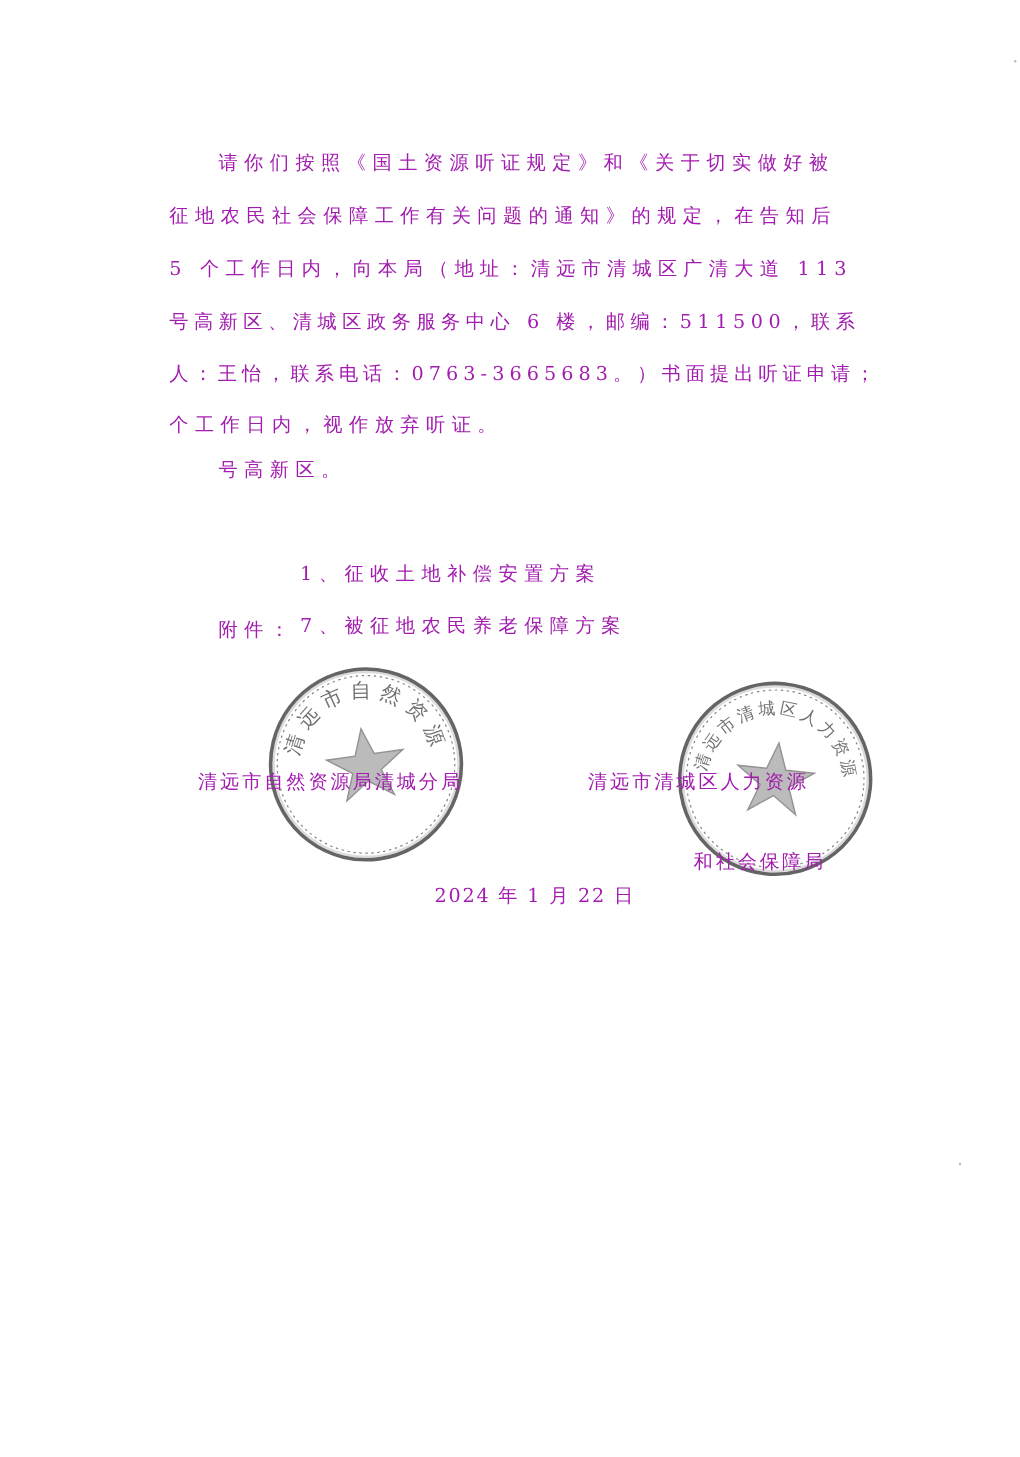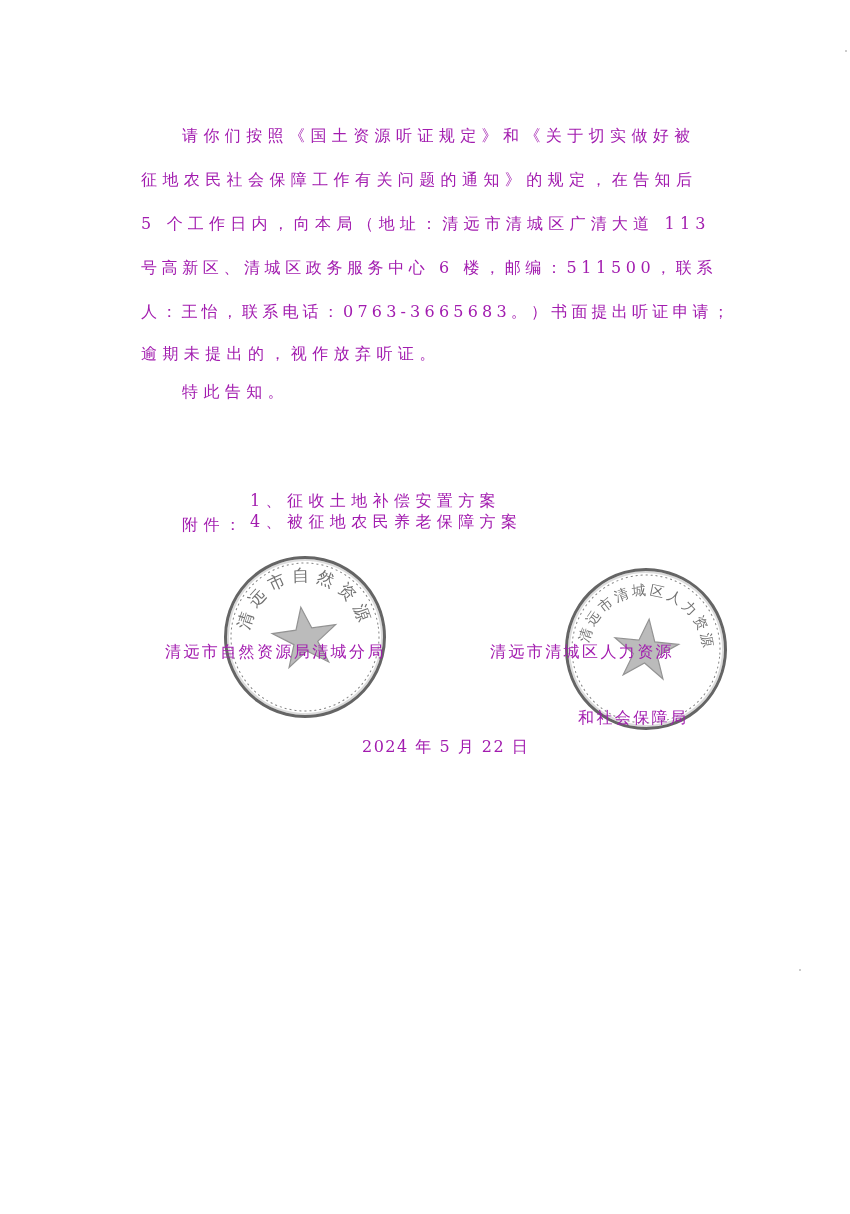--- a/index.html
+++ b/index.html
@@ -47,27 +47,27 @@
 </head>
 <body>
 
 <div class="page">
 
   <div class="line" style="left:182px; top:122px;">请你们按照《国土资源听证规定》和《关于切实做好被</div>
   <div class="line" style="left:141px; top:166px;">征地农民社会保障工作有关问题的通知》的规定，在告知后</div>
   <div class="line" style="left:141px; top:210px; letter-spacing:5.2px;">5 个工作日内，向本局（地址：清远市清城区广清大道 113</div>
   <div class="line" style="left:141px; top:254px; letter-spacing:4.6px;">号高新区、清城区政务服务中心 6 楼，邮编：511500，联系</div>
   <div class="line" style="left:141px; top:298px; letter-spacing:4.2px;">人：王怡，联系电话：0763-3665683。）书面提出听证申请；</div>
-  <div class="line" style="left:141px; top:340px;">逾期未提出的，视作放弃听证。</div>
+  <div class="line" style="left:141px; top:340px;">个工作日内，视作放弃听证。</div>
 
-  <div class="line" style="left:182px; top:378px;">特此告知。</div>
+  <div class="line" style="left:182px; top:378px;">号高新区。</div>
 
   <div class="line" style="left:182px; top:464px;margin-top:47px;">附件：</div>
-  <div class="line" style="left:250px; top:464px;margin-top:23px;">1、征收土地补偿安置方案</div>
-  <div class="line" style="left:250px; top:508px;">4、被征地农民养老保障方案</div>
+  <div class="line" style="left:250px; top:464px;">1、征收土地补偿安置方案</div>
+  <div class="line" style="left:250px; top:508px;">7、被征地农民养老保障方案</div>
 
   <div class="seal" style="left:224px; top:556px; width:156px; height:156px; transform:rotate(-8deg);">
     <svg width="156" height="156" viewBox="0 0 156 156">
       <circle cx="78" cy="78" r="74" fill="none" stroke="#555" stroke-width="1" stroke-dasharray="2 3"></circle>
       <polygon points="78,48 86,70 110,70 90,84 98,106 78,92 58,106 66,84 46,70 70,70" fill="#8a8a8a" stroke="#444" stroke-width="1.2" opacity="0.8"></polygon>
       <defs>
         <path id="arc1" d="M 22 78 A 56 56 0 1 1 134 78"></path>
       </defs>
       <text font-size="17" fill="#3a3a3a" font-family="DejaVu Serif, serif" letter-spacing="6">
         <textPath href="#arc1" startOffset="8%">清远市自然资源局清城分局</textPath>
@@ -85,17 +85,17 @@
       <text font-size="14" fill="#3a3a3a" font-family="DejaVu Serif, serif" letter-spacing="3">
         <textPath href="#arc2" startOffset="2%">清远市清城区人力资源和社会保障局</textPath>
       </text>
     </svg>
   </div>
 
   <div class="line" style="left:165px; top:638px; letter-spacing:2.4px;">清远市自然资源局清城分局</div>
   <div class="line" style="left:490px; top:638px; letter-spacing:2.4px;">清远市清城区人力资源</div>
   <div class="line" style="left:578px; top:680px; letter-spacing:2.4px;margin-top:24px;">和社会保障局</div>
 
-  <div class="line" style="left:362px; top:733px; letter-spacing:1.5px;">2024 年 5 月 22 日</div>
+  <div class="line" style="left:362px; top:733px; letter-spacing:1.5px;">2024 年 1 月 22 日</div>
 
   <div class="speck" style="left:799px; top:969px;"></div>
   <div class="speck" style="left:845px; top:50px;"></div>
 </div>
 
 </body></html>

